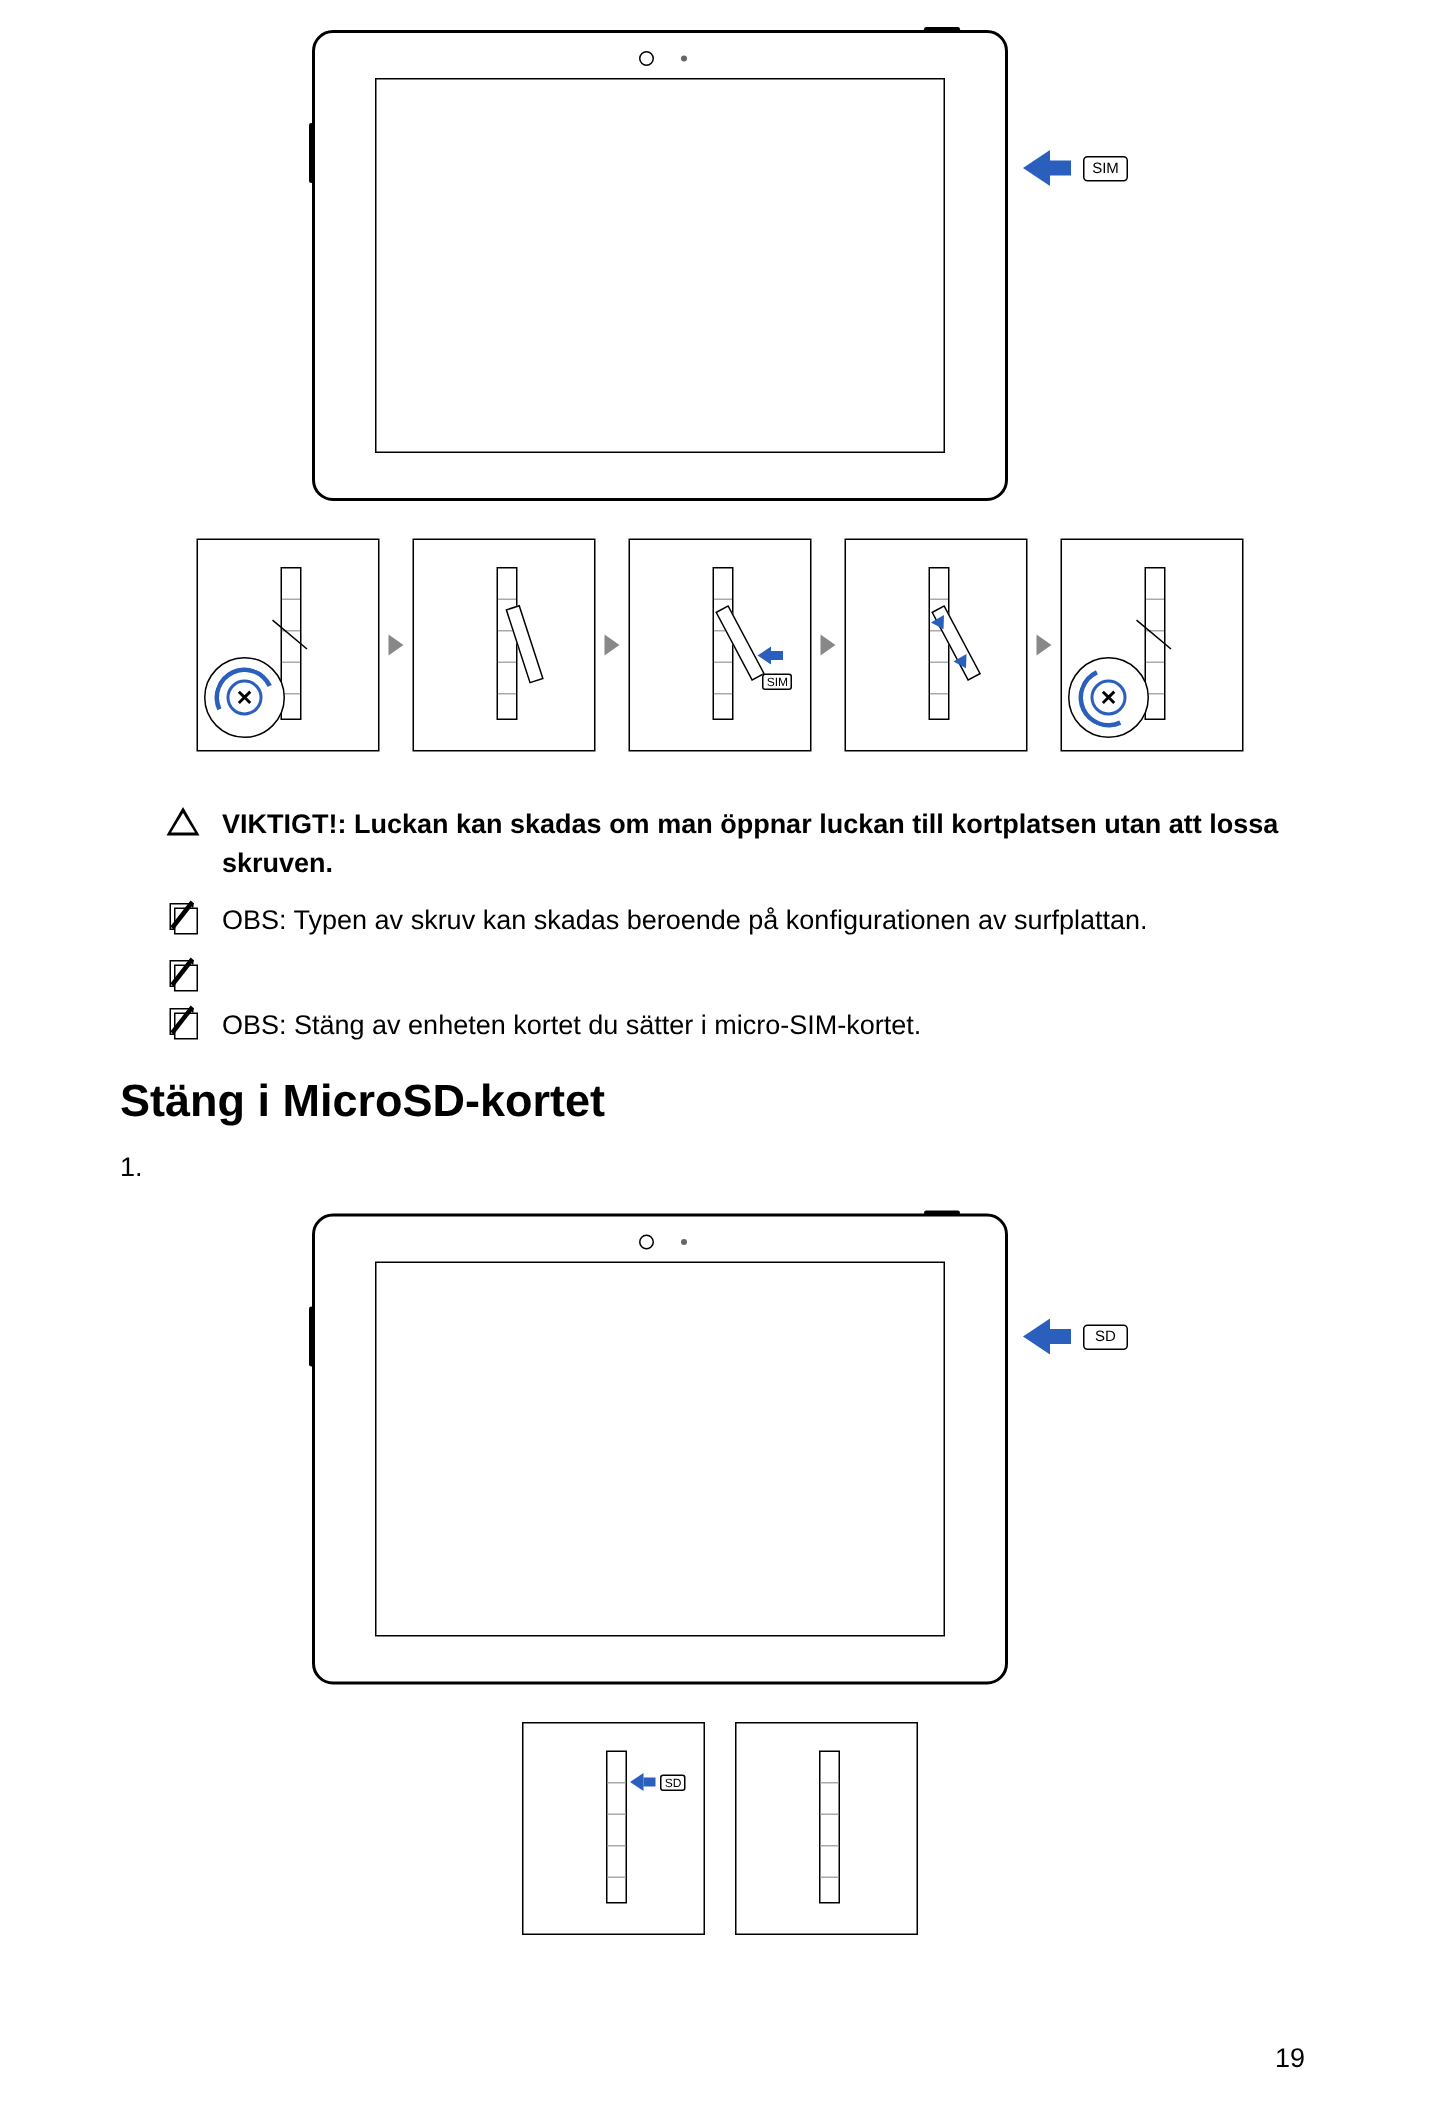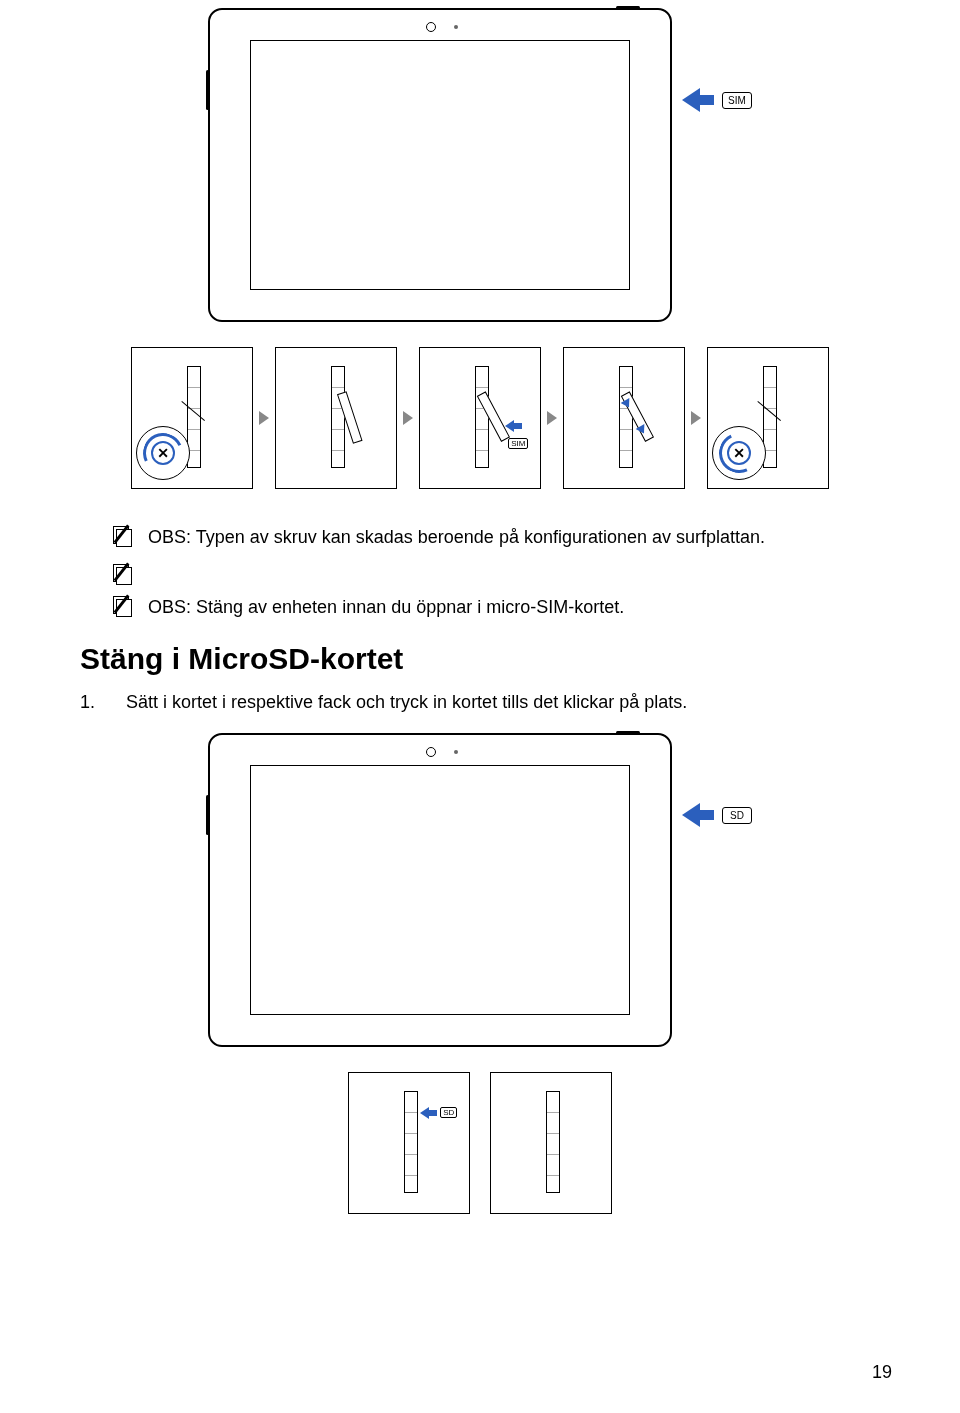--- a/index.html
+++ b/index.html
@@ -5,21 +5,21 @@
   body {
     margin: 0;
     padding: 0;
     background: #fff;
     font-family: "Segoe UI", Arial, sans-serif;
     color: #000;
     width: 960px;
   }
   .page {
     width: 960px;
-    padding: 8px 80px 40px 80px;
+    padding: 20px 80px 40px 80px;
     box-sizing: border-box;
     position: relative;
     min-height: 1413px;
   }
   .tablet-figure {
     display: flex;
     align-items: center;
     justify-content: center;
     gap: 10px;
     margin: 0 0 25px 0;
@@ -124,21 +124,21 @@
   .note-icon {
     width: 18px; height: 18px; position:relative; display:inline-block;
   }
   .note-icon .page1 { position:absolute; left:0; top:0; width:14px; height:16px; border:1.5px solid #000; background:#fff; }
   .note-icon .page2 { position:absolute; left:3px; top:3px; width:14px; height:16px; border:1.5px solid #000; background:#fff; }
   .note-icon .pen { position:absolute; left:7px; top:-3px; width:3px; height:22px; background:#000; transform:rotate(38deg); }
   h2.section { font-size: 30px; font-weight: bold; margin: 22px 0 16px 0; }
   .num-row { display:flex; align-items:flex-start; gap:20px; margin: 0 0 20px 0; font-size:18px; }
   .num-row .num { width: 26px; text-align:left; }
   .steps-row.small { gap: 20px; margin-top: 0; }
-  .page-num { position:absolute; bottom: 30px; right: 68px; font-size: 18px; }
+  .page-num { position:absolute; bottom: 30px; right: 90px; font-size: 18px; }
 </style>
 </head>
 <body>
 
 <div class="page">
 
   <div class="tablet-figure">
     <div class="tablet">
       <div class="btn-top"></div>
       <div class="btn-side"></div>
@@ -220,20 +220,28 @@
       <div class="lead"></div>
       <div class="callout">
         <div class="arc arc-rev"></div>
         <div class="screw">
             <span>✕</span>
           </div>
       </div>
     </div>
   </div>
 
+  <div class="note-row">
+    <div class="icon-col">
+        <div class="warn-tri"></div>
+      </div>
+    <div class="note-text">
+      <b><span>VIKTIGT!: </span><span>Luckan kan skadas om man öppnar luckan till kortplatsen utan att lossa skruven.</span></b>
+    </div>
+  </div>
 
   <div class="note-row">
     <div class="icon-col">
         <span class="note-icon">
           <span class="page1"></span>
           <span class="page2"></span>
           <span class="pen"></span>
         </span>
       </div>
     <div class="note-text"><span>OBS: </span><span>Typen av skruv kan skadas beroende på konfigurationen av surfplattan.</span></div>
@@ -250,28 +258,27 @@
   </div>
 
   <div class="note-row">
     <div class="icon-col">
         <span class="note-icon">
           <span class="page1"></span>
           <span class="page2"></span>
           <span class="pen"></span>
         </span>
       </div>
-    <div class="note-text"><span>OBS: </span><span>Stäng av enheten innan du öppnar i micro-SIM-kortet.</span></div>
+    <div class="note-text"><span>OBS: </span><span>Stäng av enheten kortet du sätter i micro-SIM-kortet.</span></div>
   </div>
 
   <h2 class="section">Stäng i MicroSD-kortet</h2>
 
   <div class="num-row">
     <div class="num">1.</div>
-    <div>Sätt i kortet i respektive fack och tryck in kortet tills det klickar på plats.</div>
   </div>
 
   <div class="tablet-figure">
     <div class="tablet">
       <div class="btn-top"></div>
       <div class="btn-side"></div>
       <div class="cam"></div>
       <div class="sensor"></div>
       <div class="screen"></div>
     </div>

